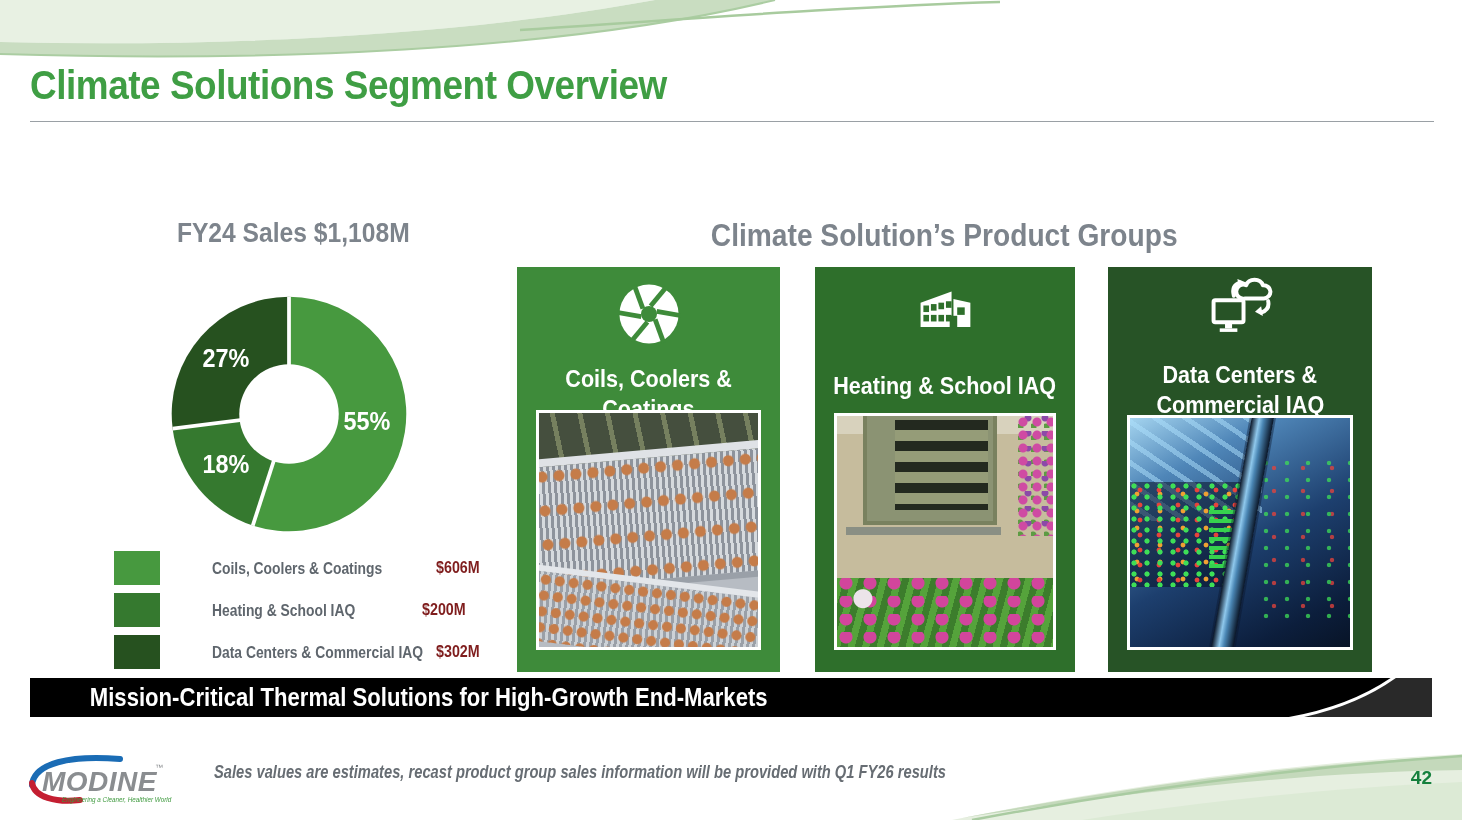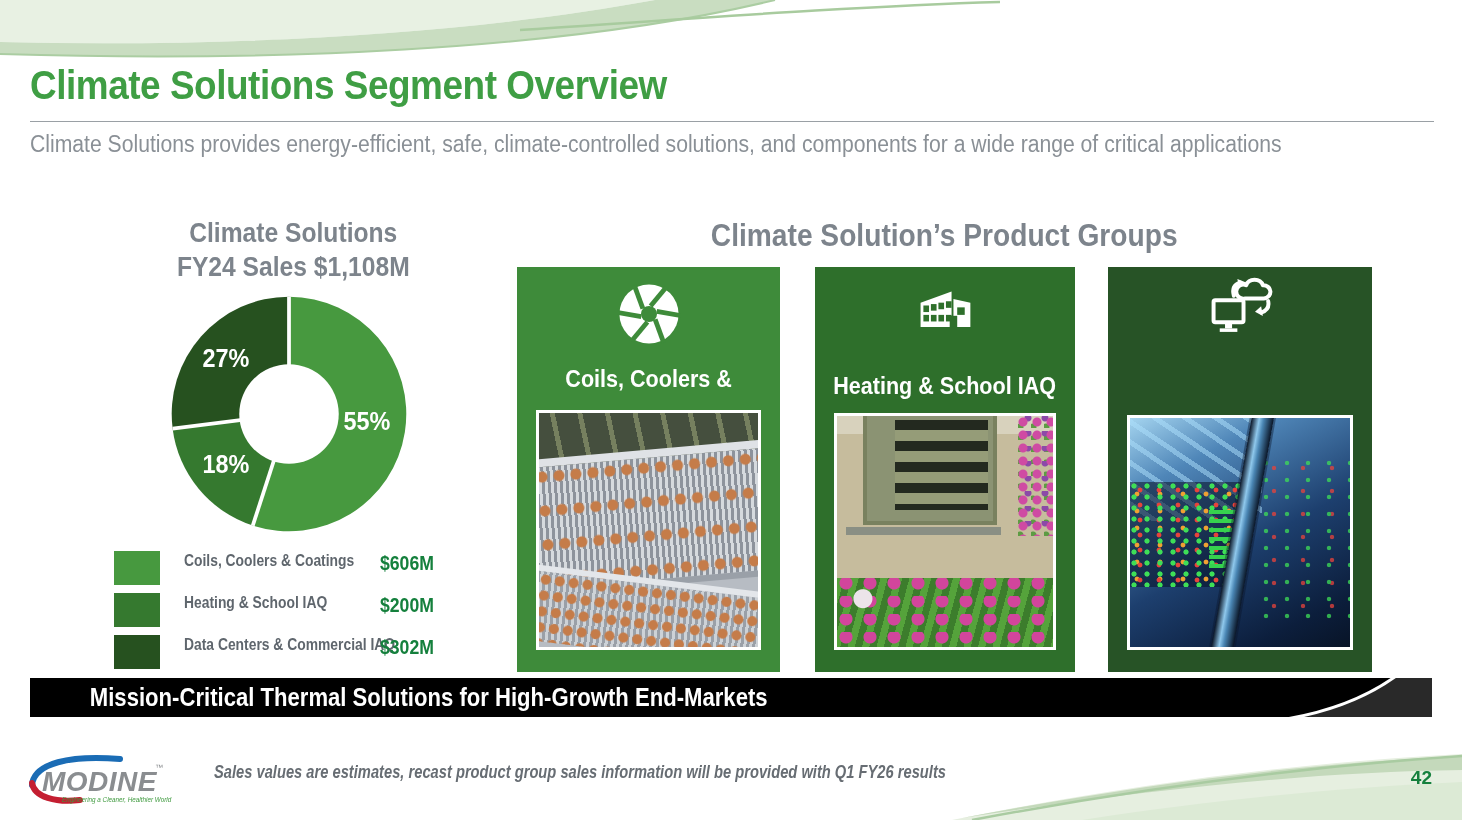--- a/index.html
+++ b/index.html
@@ -20,25 +20,25 @@
                font-size:28px;font-weight:bold;color:#7d848c;line-height:34px;z-index:2;}
   .donut-wrap{position:absolute;left:167px;top:292px;width:244px;height:244px;z-index:2;}
   .donut-wrap svg{width:100%;height:100%;display:block;}
   .slice-label{position:absolute;color:#fff;font-size:26px;font-weight:bold;
                transform:translate(-50%,-50%) scaleX(.9);}
   .lbl-55{left:82%;top:53%;}
   .lbl-18{left:24%;top:70.5%;}
   .lbl-27{left:24%;top:27%;}
 
   .legend{position:absolute;left:114px;top:551px;width:360px;z-index:2;}
-  .legend-row{display:flex;align-items:flex-start;height:34px;margin-bottom:8px;}
+  .legend-row{display:flex;align-items:center;height:34px;margin-bottom:8px;gap:28px;}
   .legend-row svg{width:46px;height:34px;flex:none;}
   .legend-label{margin-left:24px;width:196px;font-size:16.5px;font-weight:bold;color:#5f666d;}
   .legend-label .cond,.legend-value .cond{transform:scaleX(.84);}
-  .legend-value{font-size:21px;font-weight:bold;color:#15803d;}
+  .legend-value{font-size:17px;font-weight:bold;color:#7f1d1d;}
 
   .groups-header{position:absolute;left:517px;top:217px;width:855px;text-align:center;
                  font-size:32px;font-weight:bold;color:#7d848c;z-index:2;}
 
   .card{position:absolute;top:267px;height:405px;color:#fff;z-index:2;}
   .card1{left:517px;width:263px;background:#3e8b3a;}
   .card2{left:815px;width:260px;background:#2e6f2b;}
   .card3{left:1108px;width:264px;background:#275326;}
   .card-icon{text-align:center;margin-top:15px;}
   .card2 .card-icon{margin-top:19px;}
@@ -126,24 +126,22 @@
 
   <svg class="top-waves" viewBox="0 0 1000 58" preserveAspectRatio="none">
     <path d="M0,0 L655,0 C470,34 230,48 0,42 Z" fill="#e8f1e3"></path>
     <path d="M0,42 C230,48 470,34 655,0 L775,0 C560,52 260,62 0,54 Z" fill="#c9ddc1"></path>
     <path d="M0,54 C260,62 560,52 775,0" fill="none" stroke="#abcda2" stroke-width="2"></path>
     <path d="M520,30 C700,18 860,6 1000,2" fill="none" stroke="#a8cb9e" stroke-width="2.5"></path>
   </svg>
 
   <h1 class="title"><span class="cond">Climate Solutions Segment Overview</span></h1>
   <div class="rule"></div>
-  <p class="subtitle"><span class="cond">Climate Solutions provides energy-efficient, safe, climate-controlled solutions, and components for a wide range of critical applications</span></p>
 
   <div class="chart-title">
-    <div><span class="condc">Climate Solutions</span></div>
     <div><span class="condc">FY24 Sales $1,108M</span></div>
   </div>
 
   <div class="donut-wrap">
     <svg viewBox="0 0 260 260">
       <path d="M130,130 L130,5 A125,125 0 1 1 91.4,248.9 Z" fill="#47993f"></path>
       <path d="M130,130 L91.4,248.9 A125,125 0 0 1 6,145.7 Z" fill="#35792f"></path>
       <path d="M130,130 L6,145.7 A125,125 0 0 1 130,5 Z" fill="#26511f"></path>
       <g stroke="#ffffff" stroke-width="4">
         <line x1="130" y1="130" x2="130" y2="5"></line>
@@ -195,20 +193,21 @@
           <line x1="2" y1="-10" x2="22" y2="-34" transform="rotate(120)"></line>
           <line x1="2" y1="-10" x2="22" y2="-34" transform="rotate(180)"></line>
           <line x1="2" y1="-10" x2="22" y2="-34" transform="rotate(240)"></line>
           <line x1="2" y1="-10" x2="22" y2="-34" transform="rotate(300)"></line>
         </g>
         <circle r="10" fill="#3e8b3a"></circle>
       </svg>
     </div>
     <div class="card-title">
       <div><span class="condc">Coils, Coolers &amp;</span></div>
+      <div><span class="condc">Coatings</span></div>
     </div>
     <div class="photo photo1">
       <div class="p1-ceiling"></div>
       <div class="p1-coil-a"></div>
       <div class="p1-coil-b"></div>
     </div>
   </div>
 
   <div class="card card2">
     <div class="card-icon">
@@ -252,20 +251,22 @@
           <path d="M35,21 Q32,9 42,6"></path>
           <path d="M74,27 Q76,37 66,40"></path>
         </g>
         <polygon points="39,2 49,6 41,12" fill="#fff"></polygon>
         <polygon points="68,44 59,39 66,33" fill="#fff"></polygon>
         <rect x="25" y="53" width="8" height="5" fill="#fff"></rect>
         <rect x="19" y="58" width="20" height="4" fill="#fff"></rect>
       </svg>
     </div>
     <div class="card-title">
+      <div><span class="condc">Data Centers &amp;</span></div>
+      <div><span class="condc">Commercial IAQ</span></div>
     </div>
     <div class="photo photo3">
       <div class="p3-streaks"></div>
       <div class="p3-leds"></div>
       <div class="p3-leds2"></div>
       <div class="p3-bars"></div>
       <div class="p3-rail"></div>
     </div>
   </div>
 

